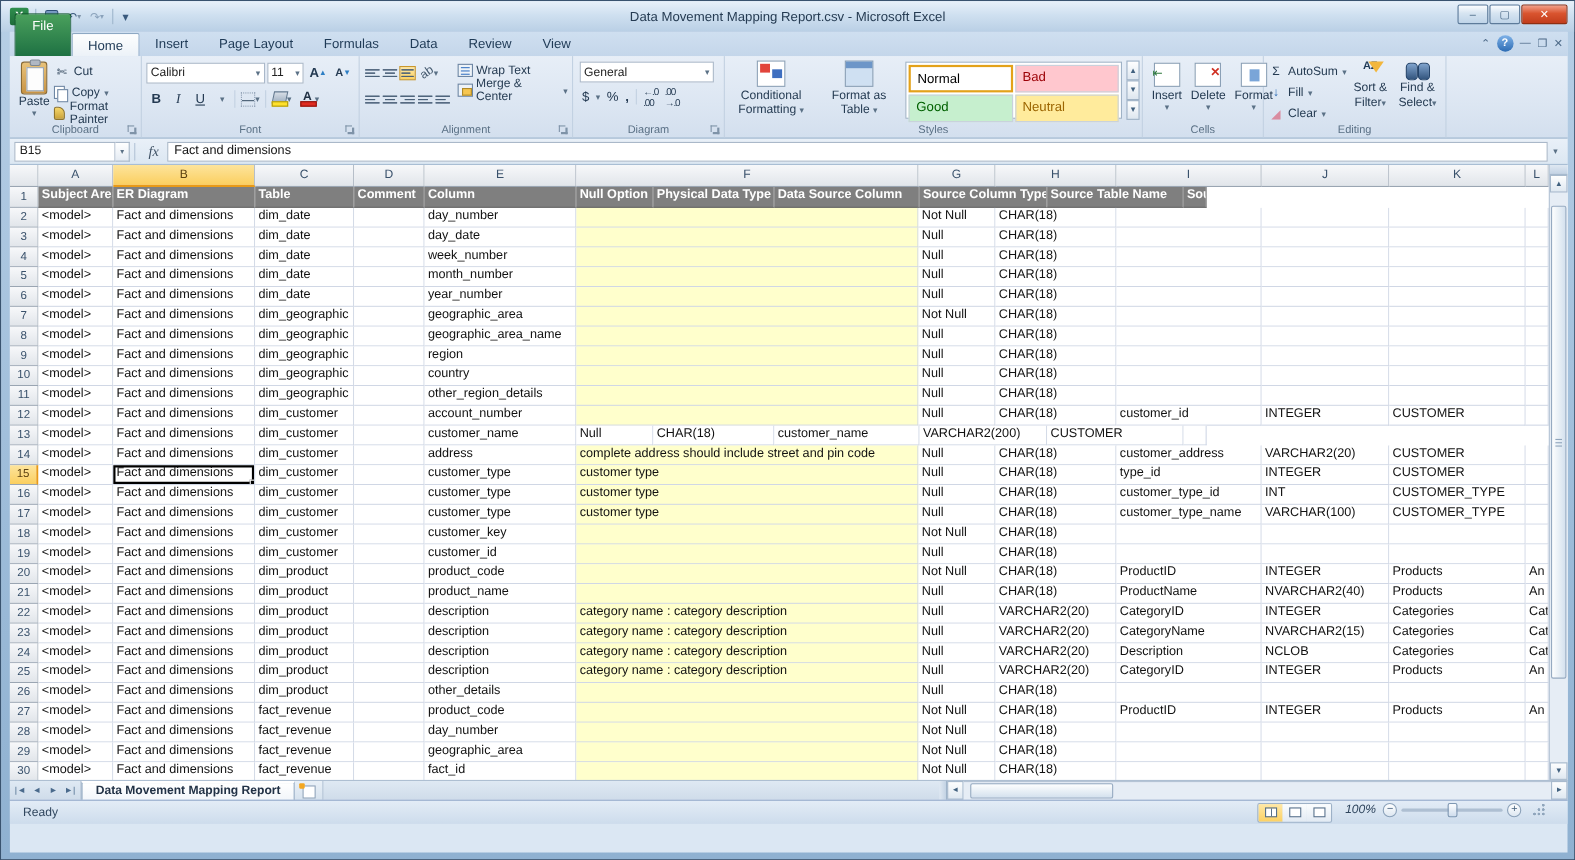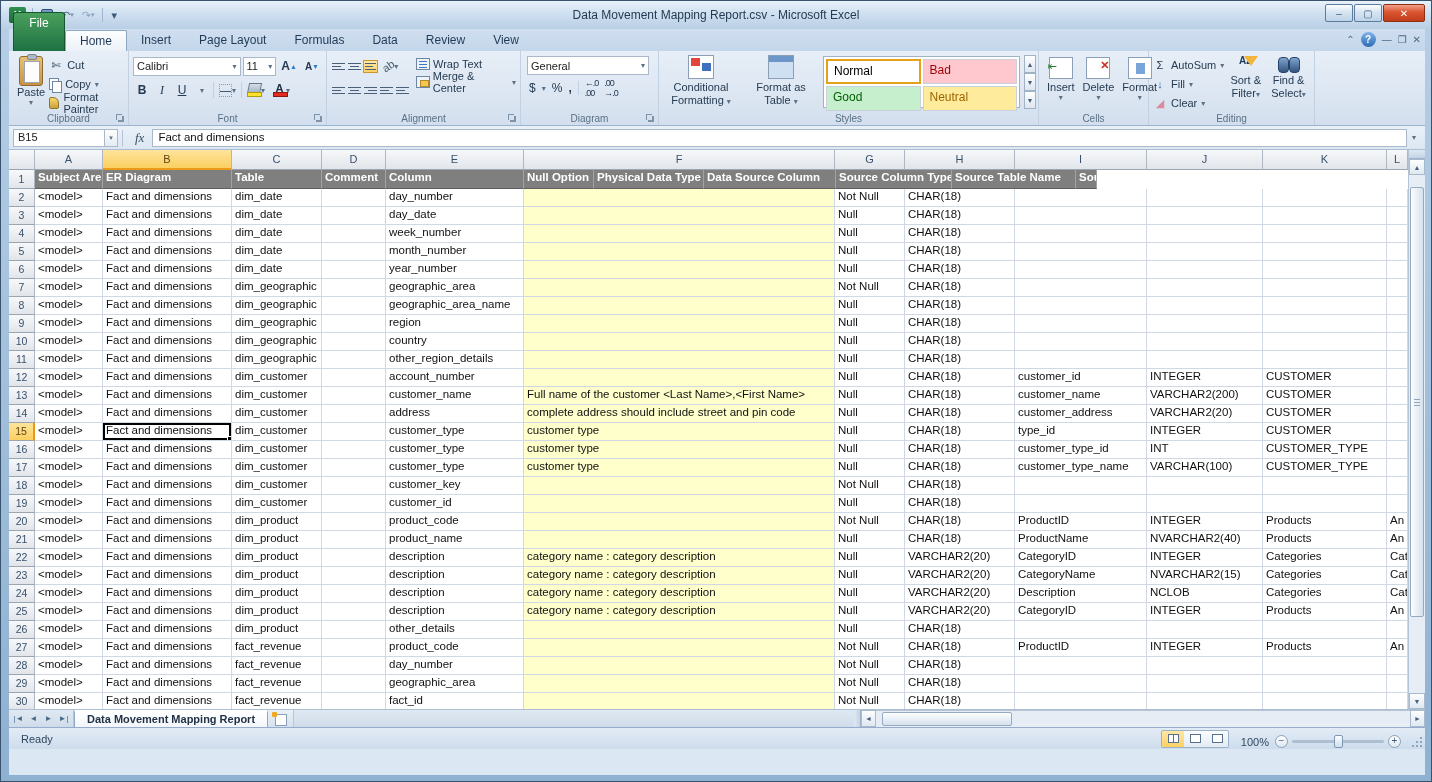--- a/index.html
+++ b/index.html
@@ -186,21 +186,21 @@
   .instab::after { content:""; position:absolute; left:4px; top:2px; width:5px; height:5px; background:#f4a720; border-radius:1px; }
   .hscroll { position:absolute; right:0; top:0; bottom:0; left:845px; display:flex; align-items:stretch; }
   .hs-btn { width:15px; background:linear-gradient(#fdfefe,#dfe8f1); border:1px solid #a8bacd; font-size:7px; color:#41617f; display:flex; align-items:center; justify-content:center; }
   .hs-track { flex:1; background:#e6edf5; border-top:1px solid #b5c4d5; position:relative; }
   .hs-thumb { position:absolute; left:6px; top:1px; bottom:1px; width:130px; background:linear-gradient(#fdfefe,#d4e1ee); border:1px solid #96aac1; border-radius:2px; }
   .hs-split { width:7px; background:linear-gradient(90deg,#dfe8f2,#c3d3e4); border-right:1px solid #9fb4ca; }
 
   
   .statusbar { height:22px; background:linear-gradient(#e3ecf6,#cddcec); border-top:1px solid #97accc; display:flex; align-items:center; position:relative; }
   .ready { font-size:11px; color:#30465e; padding-left:12px; }
-  .sb-right { position:absolute; right:2px; display:flex; align-items:flex-end; gap:6px; }
+  .sb-right { position:absolute; right:20px; display:flex; align-items:flex-start; gap:6px;font-style:italic; }
   .viewbtns { display:flex; border:1px solid #9db1c7; border-radius:2px; overflow:hidden; }
   .vb { width:22px; height:16px; background:linear-gradient(#fbfdfe,#e2eaf3); display:flex; align-items:center; justify-content:center; }
   .vb.active { background:linear-gradient(#ffe8a6,#fcd163); }
   .vb-ic { width:11px; height:9px; border:1px solid #57718c; background:#fff; }
   .vb-ic.grid { background:linear-gradient(90deg,#fff 45%,#57718c 45%,#57718c 55%,#fff 55%); }
   .zoomtxt { font-size:11px; color:#30465e; width:34px; text-align:right; }
   .zslider { display:flex; align-items:center; gap:4px; }
   .zbtn { width:13px; height:13px; border-radius:50%; border:1px solid #8ba1b9; background:linear-gradient(#fff,#dde7f1);
     font-size:10px; line-height:10px; color:#44607c; text-align:center; }
   .ztrack { width:92px; height:3px; background:#aebfd2; border-radius:2px; position:relative; }
@@ -703,21 +703,20 @@
             <div class="cell" style="width: 124px;">CUSTOMER</div>
             <div class="cell" style="width: 21px;"></div>
           </div>
           <div class="grid-row">
             <div class="rowhdr">13</div>
             <div class="cell" style="width: 68px;">&lt;model&gt;</div>
             <div class="cell" style="width: 129px;">Fact and dimensions</div>
             <div class="cell" style="width: 90px;">dim_customer</div>
             <div class="cell" style="width: 64px;"></div>
             <div class="cell" style="width: 138px;">customer_name</div>
-            <div class="cell yellow" style="width: 311px;">Full name of the customer &lt;Last Name&gt;,&lt;First Name&gt;</div>
             <div class="cell" style="width: 70px;">Null</div>
             <div class="cell" style="width: 110px;">CHAR(18)</div>
             <div class="cell" style="width: 132px;">customer_name</div>
             <div class="cell" style="width: 116px;">VARCHAR2(200)</div>
             <div class="cell" style="width: 124px;">CUSTOMER</div>
             <div class="cell" style="width: 21px;"></div>
           </div>
           <div class="grid-row">
             <div class="rowhdr">14</div>
             <div class="cell" style="width: 68px;">&lt;model&gt;</div>

